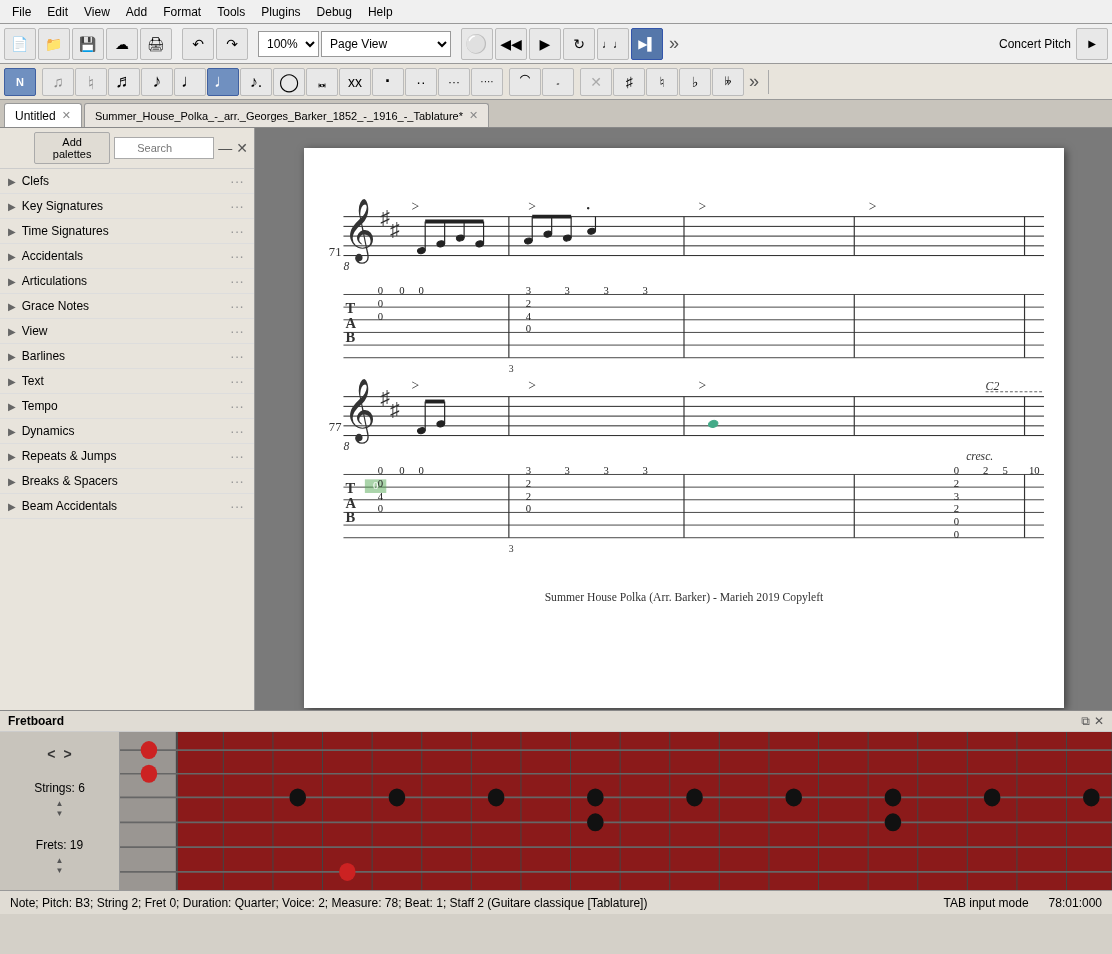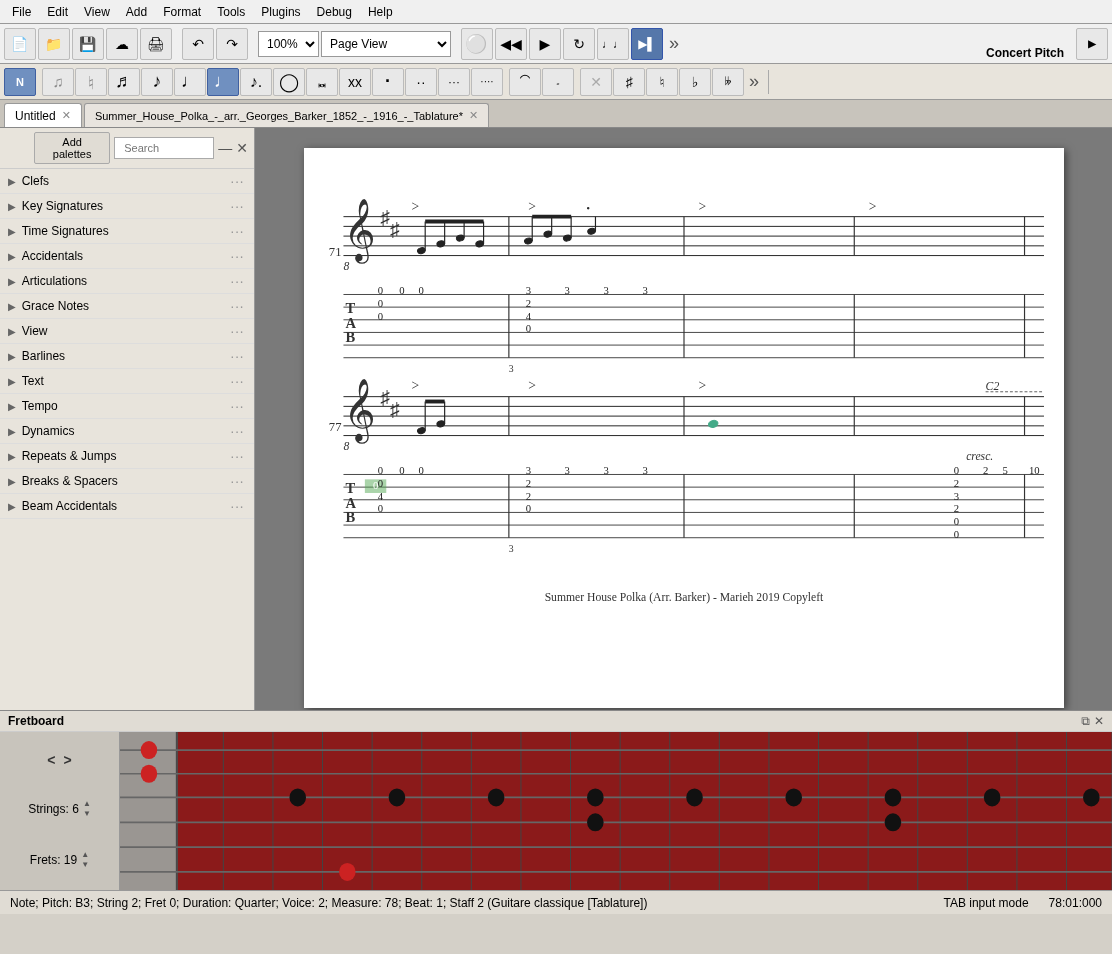--- a/index.html
+++ b/index.html
@@ -28,21 +28,21 @@
     .tab { display: flex; align-items: center; background: #e8e4de; border: 1px solid #999; border-bottom: none; padding: 3px 10px; margin-right: 2px; cursor: pointer; font-size: 12px; height: 24px; border-radius: 3px 3px 0 0; }
     .tab.active { background: white; align-items: center; }
     .tab-close { margin-left: 6px; color: #888; cursor: pointer; font-size: 11px; }
 
     
     #main { display: flex; height: calc(954px - 24px - 40px - 36px - 28px - 24px - 220px); }
 
     
     #palettes { width: 255px; background: #e8e4dc; border-right: 1px solid #999; overflow-y: auto; flex-shrink: 0; }
     .add-palettes-btn { background: #e0dcd4; border: 1px solid #aaa; padding: 3px 8px; font-size: 11px; cursor: pointer; border-radius: 2px; margin-left: 28px; }
-    .search-box { background: white; border: 1px solid #aaa; padding: 2px 9px; font-size: 11px; width: 100px; height: 22px; }
+    .search-box { background: white; border: 1px solid #aaa; padding: 2px 22px; font-size: 11px; width: 100px; height: 22px; }
     #palettes-top { display: flex; align-items: center; gap: 4px; padding: 4px 6px; border-bottom: 1px solid #ccc; }
 
     .palette-item { display: flex; align-items: center; padding: 4px 8px; border-bottom: 1px solid #ddd; cursor: pointer; }
     .palette-arrow { font-size: 10px; color: #666; margin-right: 6px; }
     .palette-label { flex: 1; font-size: 12px; }
     .palette-more { font-size: 14px; color: #999; cursor: pointer; padding: 0 2px; }
 
     
     #score-area { flex: 1; background: #7a7a7a; overflow: auto; position: relative; }
     #score-page { background: white; margin: 20px auto; width: 760px; min-height: 560px; box-shadow: 2px 2px 8px rgba(0,0,0,0.5); position: relative; padding: 20px; }
@@ -53,21 +53,21 @@
     
     #fretboard { height: 180px; background: #f0ece4; border-top: 1px solid #888; display: flex; flex-direction: column; }
     #fretboard-header { display: flex; align-items: center; justify-content: space-between; padding: 3px 8px; background: #e0dcd4; border-bottom: 1px solid #ccc; }
     #fretboard-title { font-size: 12px; font-weight: bold; }
     #fretboard-controls { display: flex; gap: 4px; }
     #fretboard-controls .fb-ctrl { font-size: 12px; cursor: pointer; color: #555; }
     #fretboard-inner { display: flex; flex: 1; }
     #fretboard-left { width: 120px; background: #c8c4bc; border-right: 1px solid #999; display: flex; flex-direction: column; align-items: center; justify-content: space-around; padding: 4px; }
     .fb-nav { display: flex; gap: 8px; font-size: 14px; }
     .fb-nav-btn { cursor: pointer; color: #333; font-weight: bold; }
-    .fb-setting { display: flex; align-items: center; gap: 4px; font-size: 12px; }
+    .fb-setting { display: flex; align-items: center; gap: 4px; font-size: 12px; flex-direction: column; }
     .fb-spinner { display: flex; flex-direction: column; }
     .fb-spinner-btn { font-size: 8px; cursor: pointer; color: #555; line-height: 10px; }
     #fretboard-grid { flex: 1; position: relative; overflow: hidden; background: #8b1a1a; }
 
     
     #statusbar { height: 24px; background: #e0dcd4; border-top: 1px solid #999; display: flex; align-items: center; justify-content: space-between; padding: 0 10px; font-size: 12px; }
     .concert-pitch-label { font-size: 12px; }
   </style>
 </head>
 <body>
@@ -104,21 +104,21 @@
     <option>Continuous View</option>
   </select>
   <div class="tb-sep"></div>
   <div class="tb-btn" title="Mixer" style="font-size:18px;">⚪</div>
   <div class="tb-btn" title="Rewind">◀◀</div>
   <div class="tb-btn" title="Play">▶</div>
   <div class="tb-btn" title="Loop">↻</div>
   <div class="tb-btn" title="Metronome" style="font-size:11px;">♩♩</div>
   <div class="tb-btn" title="Next Measure" style="font-size:12px; background:#5577aa; color:white; border-color:#3355aa;">▶▌</div>
   <div class="tb-more">»</div>
-  <div style="margin-left: auto; display:flex; align-items:flex-end; gap:12px;font-weight:bold;">
+  <div style="margin-left: auto; display:flex; align-items:center; gap:5px;">
     <span class="concert-pitch-label">Concert Pitch</span>
     <div class="tb-btn" title="Concert Pitch" style="font-size:10px;">▶</div>
   </div>
 </div>
 
 <div id="note-toolbar">
   <div class="nt-btn active" style="font-size:11px; font-weight:bold;">N</div>
   <div class="nt-sep"></div>
   <div class="nt-btn" style="font-size:15px; color:#888;">♫</div>
   <div class="nt-btn" style="font-size:18px; color:#888; transform:rotate(180deg);">♮</div>

